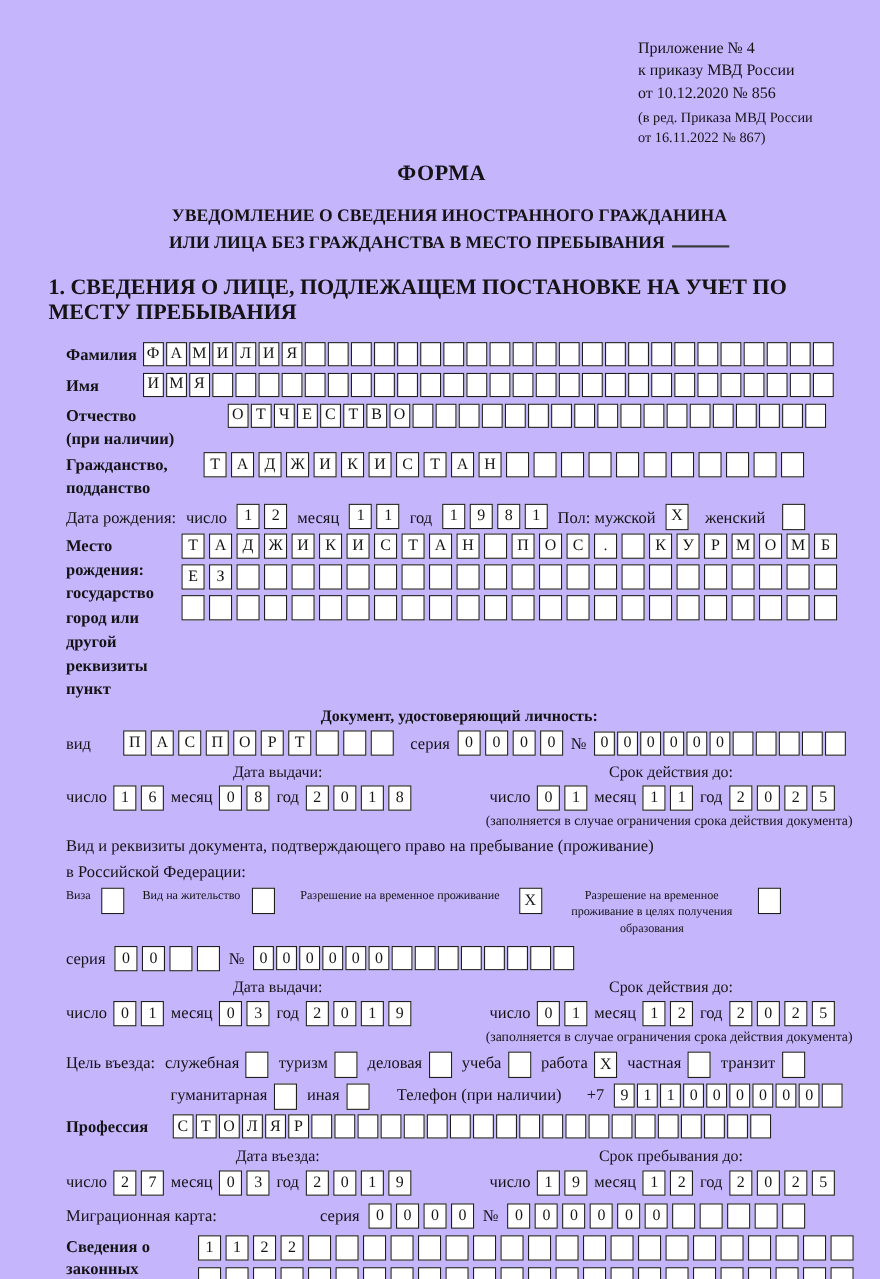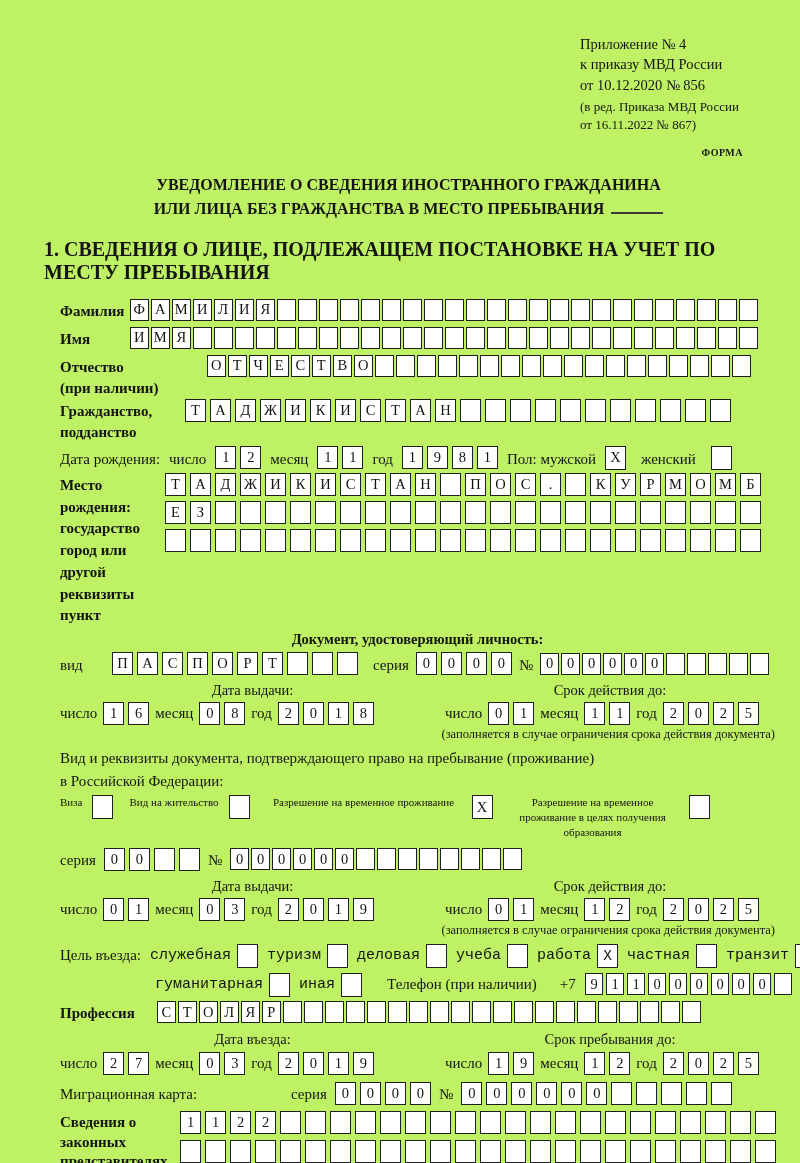--- a/index.html
+++ b/index.html
@@ -1,24 +1,24 @@
 <!DOCTYPE html>
 <html><head>
 <meta charset="utf-8">
 <style>
   html,body { margin:0; padding:0; background:#ffffff; }
   .page {
     width:800px; height:1163px; box-sizing:border-box; position:relative;
-    padding:34px 25px 0 60px; overflow:hidden; background:#bef264;
+    padding:34px 25px 0 60px; overflow:hidden; background:#c4b5fd;
     font-family:"Liberation Serif", serif; color:#141414;
   }
   
   .hdr { margin-left:auto; width:195px; font-size:14.5px; line-height:1.4; }
   .hdr-small { margin-left:auto; width:195px; font-size:13px; line-height:1.38; margin-top:3px; }
-  .forma { text-align:right; font-weight:bold; font-size:10px; margin:13px 32px 0 0; letter-spacing:.5px; }
+  .forma { text-align:center; font-weight:bold; font-size:20px; margin:13px 32px 0 0; letter-spacing:.5px; }
   
   .title { text-align:center; font-weight:bold; font-size:16px; line-height:1.5; margin:15px 0 0 -18px; }
   .blank { display:inline-block; width:52px; border-bottom:2px solid #3a3a3a; height:12px; margin-left:7px; }
   .sec-heading { font-weight:bold; font-size:20px; margin-top:17px; margin-left:-16px; }
   
   .frow { display:flex; align-items:flex-start; margin-top:5px; }
   .flabel { font-size:15px; line-height:1.4; padding-top:2px; flex:0 0 auto;font-weight:bold; }
   .il { font-size:15px; white-space:nowrap; padding-top:3px; }
   .cells { display:flex; gap:2.5px; flex:0 0 auto; }
   .cell {
@@ -35,21 +35,21 @@
   .drow { display:flex; gap:6px; align-items:center; margin-top:3px; font-size:15px; }
   .note { font-size:12.5px; text-align:right; margin-top:2px; line-height:1.2; }
   .center-heading { text-align:center; font-weight:bold; font-size:14.5px; margin-top:4px; }
   .intro { font-size:15px; line-height:1.5; margin-top:5px; }
   
   .opts { display:flex; align-items:flex-start; margin-top:3px; }
   .opt { display:flex; align-items:flex-start; gap:10px; }
   .opt .olabel { font-size:11px; line-height:1.35; text-align:center; }
   
   .prow { display:flex; align-items:flex-start; gap:9px; margin-top:6px; }
-  .pitem { display:flex; align-items:flex-start; gap:6px;font-family:Liberation Mono, monospace; }
+  .pitem { display:flex; align-items:flex-start; gap:6px; }
 </style>
 </head>
 <body>
 
 <div class="page">
 
   <div class="hdr">
     <div>Приложение № 4</div>
     <div>к приказу МВД России</div>
     <div>от 10.12.2020 № 856</div>

